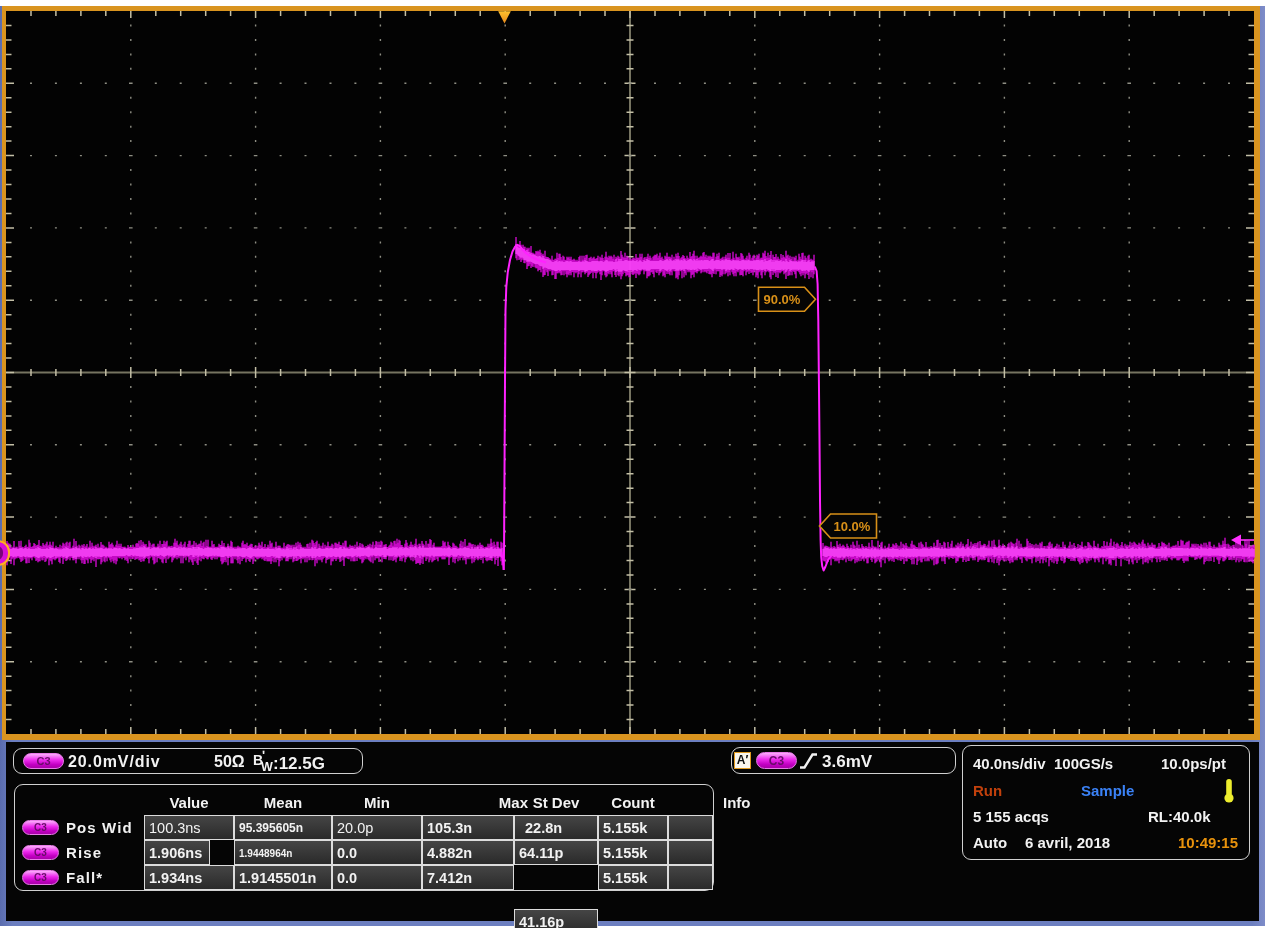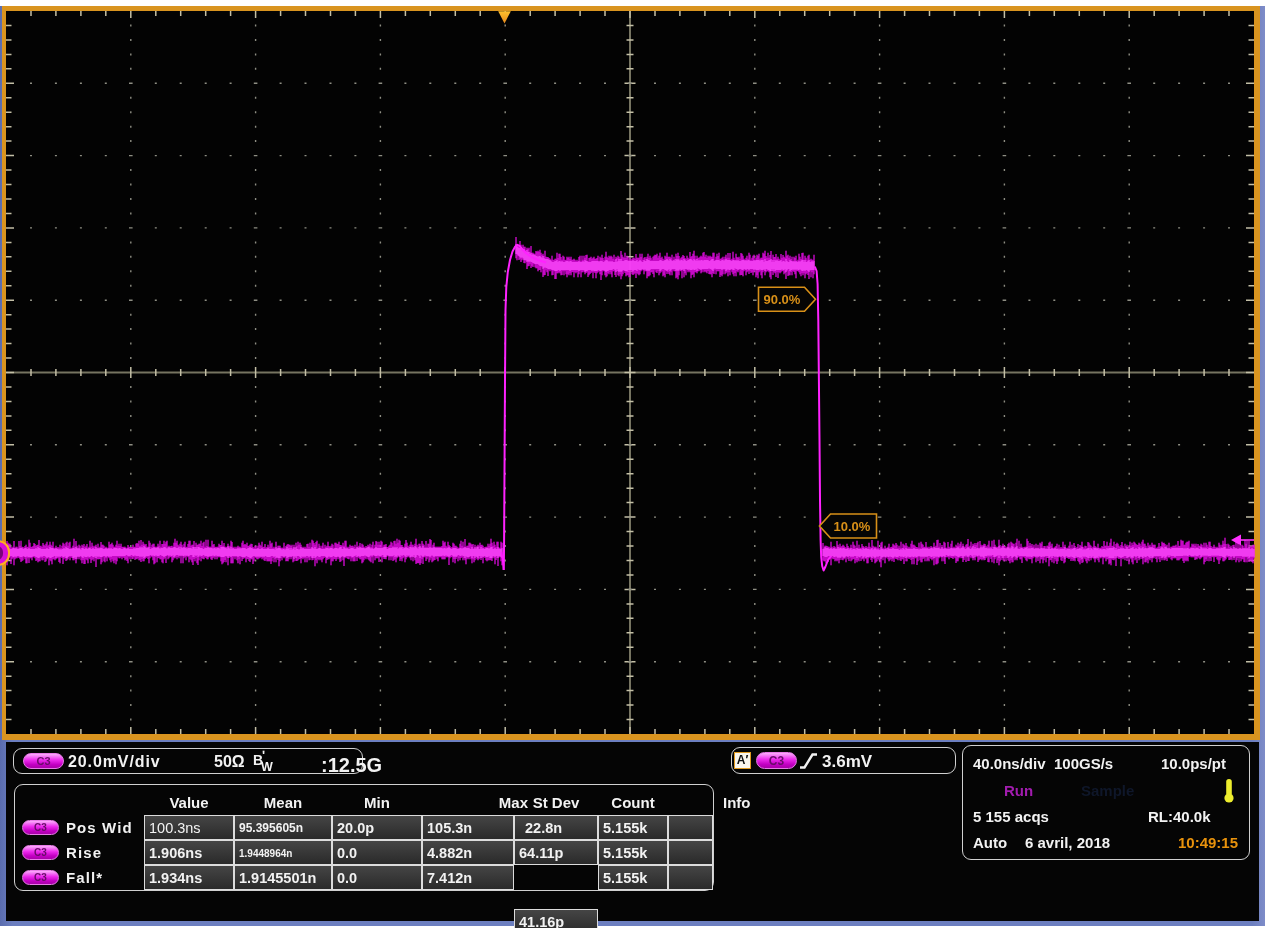--- a/index.html
+++ b/index.html
@@ -39,42 +39,42 @@
     </g>
   </svg>
 
 <div class="abs" style="left:13px;top:748px;width:350px;height:26px;border:1.5px solid #d0d0d0;border-radius:9px;box-sizing:border-box;"></div>
 <div style="position:absolute;left:23px;top:753px;width:41px;height:16px;border-radius:8.0px;background:linear-gradient(#fbaefb,#ee2cee 42%,#c400c4 75%,#a800a8);border:1px solid #e87ce8;box-sizing:border-box;color:#690c69;font-size:11px;font-weight:bold;text-align:center;line-height:14px;">C3</div>
 <div class="abs b" style="left:68px;top:753px;font-size:16px;letter-spacing:0.9px;color:#f2f2f2;">20.0mV/div</div>
 <div class="abs b" style="left:214px;top:753px;font-size:16px;color:#f2f2f2;">50Ω</div>
 <div class="abs b" style="left:253px;top:752px;font-size:14px;color:#f2f2f2;">B</div>
 <div class="abs b" style="left:262px;top:748px;font-size:13px;color:#f2f2f2;">ʹ</div>
 <div class="abs b" style="left:261px;top:760px;font-size:12.5px;color:#f2f2f2;">W</div>
-<div class="abs b" style="left:273px;top:754px;font-size:20px;color:#f2f2f2;margin-left:48px;">:12.5G</div>
+<div class="abs b" style="left:273px;top:754px;font-size:17px;color:#f2f2f2;">:12.5G</div>
 
 <div class="abs" style="left:14px;top:784px;width:700px;height:107px;border:1.5px solid #d0d0d0;border-radius:9px;box-sizing:border-box;"></div>
 <div style="position:absolute;left:129.0px;top:794px;width:120px;text-align:center;font-size:15px;font-weight:bold;color:#f2f2f2;">Value</div>
 <div style="position:absolute;left:223.0px;top:794px;width:120px;text-align:center;font-size:15px;font-weight:bold;color:#f2f2f2;">Mean</div>
 <div style="position:absolute;left:317.0px;top:794px;width:120px;text-align:center;font-size:15px;font-weight:bold;color:#f2f2f2;">Min</div>
 <div style="position:absolute;left:408.0px;top:794px;width:120px;text-align:right;font-size:15px;font-weight:bold;color:#f2f2f2;">Max</div>
 <div style="position:absolute;left:496.0px;top:794px;width:120px;text-align:center;font-size:15px;font-weight:bold;color:#f2f2f2;">St Dev</div>
 <div style="position:absolute;left:573.0px;top:794px;width:120px;text-align:center;font-size:15px;font-weight:bold;color:#f2f2f2;">Count</div>
 <div style="position:absolute;left:630.5px;top:794px;width:120px;text-align:right;font-size:15px;font-weight:bold;color:#f2f2f2;">Info</div>
 <div style="position:absolute;left:22px;top:820px;width:37px;height:15px;border-radius:7.5px;background:linear-gradient(#fbaefb,#ee2cee 42%,#c400c4 75%,#a800a8);border:1px solid #e87ce8;box-sizing:border-box;color:#690c69;font-size:10px;font-weight:bold;text-align:center;line-height:14px;">C3</div>
 <div style="position:absolute;left:66px;top:819px;font-size:15px;letter-spacing:1.1px;font-weight:bold;color:#f2f2f2;">Pos Wid</div>
 <div style="position:absolute;left:144px;top:815px;width:90px;height:25px;box-sizing:border-box;border:1px solid #dcdcdc;background:linear-gradient(#454545,#2a2a2a);font-size:14.5px;font-weight:normal;color:#f2f2f2;line-height:25px;padding-left:4px;">100.3ns</div>
 <div style="position:absolute;left:234px;top:815px;width:98px;height:25px;box-sizing:border-box;border:1px solid #dcdcdc;background:linear-gradient(#454545,#2a2a2a);font-size:12px;font-weight:bold;color:#f2f2f2;line-height:25px;padding-left:4px;">95.395605n</div>
-<div style="position:absolute;left:332px;top:815px;width:90px;height:25px;box-sizing:border-box;border:1px solid #dcdcdc;background:linear-gradient(#454545,#2a2a2a);font-size:14.5px;font-weight:bold;color:#f2f2f2;line-height:25px;padding-left:4px;">20.0p</div>
+<div style="position:absolute;left:332px;top:815px;width:90px;height:25px;box-sizing:border-box;border:1px solid #dcdcdc;background:linear-gradient(#454545,#2a2a2a);font-size:14.5px;font-weight:normal;color:#f2f2f2;line-height:25px;padding-left:4px;">20.0p</div>
 <div style="position:absolute;left:422px;top:815px;width:92px;height:25px;box-sizing:border-box;border:1px solid #dcdcdc;background:linear-gradient(#454545,#2a2a2a);font-size:14.5px;font-weight:bold;color:#f2f2f2;line-height:25px;padding-left:4px;">105.3n</div>
 <div style="position:absolute;left:514px;top:815px;width:84px;height:25px;box-sizing:border-box;border:1px solid #dcdcdc;background:linear-gradient(#454545,#2a2a2a);font-size:14.5px;font-weight:bold;color:#f2f2f2;line-height:25px;padding-left:10px;">22.8n</div>
 <div style="position:absolute;left:598px;top:815px;width:70px;height:25px;box-sizing:border-box;border:1px solid #dcdcdc;background:linear-gradient(#454545,#2a2a2a);font-size:14.5px;font-weight:bold;color:#f2f2f2;line-height:25px;padding-left:4px;">5.155k</div>
 <div style="position:absolute;left:668px;top:815px;width:45px;height:25px;box-sizing:border-box;border:1px solid #dcdcdc;background:linear-gradient(#454545,#2a2a2a);font-size:14.5px;font-weight:bold;color:#f2f2f2;line-height:25px;padding-left:4px;"></div>
 <div style="position:absolute;left:22px;top:845px;width:37px;height:15px;border-radius:7.5px;background:linear-gradient(#fbaefb,#ee2cee 42%,#c400c4 75%,#a800a8);border:1px solid #e87ce8;box-sizing:border-box;color:#690c69;font-size:10px;font-weight:bold;text-align:center;line-height:14px;">C3</div>
 <div style="position:absolute;left:66px;top:844px;font-size:15px;letter-spacing:1.1px;font-weight:bold;color:#f2f2f2;">Rise</div>
-<div style="position:absolute;left:144px;top:840px;width:90px;height:25px;box-sizing:border-box;border:1px solid #dcdcdc;background:linear-gradient(#454545,#2a2a2a);font-size:14.5px;font-weight:bold;color:#f2f2f2;line-height:25px;padding-left:4px;">1.906ns</div>
+<div style="position:absolute;left:144px;top:840px;width:66px;height:25px;box-sizing:border-box;border:1px solid #dcdcdc;background:linear-gradient(#454545,#2a2a2a);font-size:14.5px;font-weight:bold;color:#f2f2f2;line-height:25px;padding-left:4px;">1.906ns</div>
 <div style="position:absolute;left:234px;top:840px;width:98px;height:25px;box-sizing:border-box;border:1px solid #dcdcdc;background:linear-gradient(#454545,#2a2a2a);font-size:10px;font-weight:bold;color:#f2f2f2;line-height:25px;padding-left:4px;">1.9448964n</div>
 <div style="position:absolute;left:332px;top:840px;width:90px;height:25px;box-sizing:border-box;border:1px solid #dcdcdc;background:linear-gradient(#454545,#2a2a2a);font-size:14.5px;font-weight:bold;color:#f2f2f2;line-height:25px;padding-left:4px;">0.0</div>
 <div style="position:absolute;left:422px;top:840px;width:92px;height:25px;box-sizing:border-box;border:1px solid #dcdcdc;background:linear-gradient(#454545,#2a2a2a);font-size:14.5px;font-weight:bold;color:#f2f2f2;line-height:25px;padding-left:4px;">4.882n</div>
 <div style="position:absolute;left:514px;top:840px;width:84px;height:25px;box-sizing:border-box;border:1px solid #dcdcdc;background:linear-gradient(#454545,#2a2a2a);font-size:14.5px;font-weight:bold;color:#f2f2f2;line-height:25px;padding-left:4px;">64.11p</div>
 <div style="position:absolute;left:598px;top:840px;width:70px;height:25px;box-sizing:border-box;border:1px solid #dcdcdc;background:linear-gradient(#454545,#2a2a2a);font-size:14.5px;font-weight:bold;color:#f2f2f2;line-height:25px;padding-left:4px;">5.155k</div>
 <div style="position:absolute;left:668px;top:840px;width:45px;height:25px;box-sizing:border-box;border:1px solid #dcdcdc;background:linear-gradient(#454545,#2a2a2a);font-size:14.5px;font-weight:bold;color:#f2f2f2;line-height:25px;padding-left:4px;"></div>
 <div style="position:absolute;left:22px;top:870px;width:37px;height:15px;border-radius:7.5px;background:linear-gradient(#fbaefb,#ee2cee 42%,#c400c4 75%,#a800a8);border:1px solid #e87ce8;box-sizing:border-box;color:#690c69;font-size:10px;font-weight:bold;text-align:center;line-height:14px;">C3</div>
 <div style="position:absolute;left:66px;top:869px;font-size:15px;letter-spacing:1.1px;font-weight:bold;color:#f2f2f2;">Fall*</div>
 <div style="position:absolute;left:144px;top:865px;width:90px;height:25px;box-sizing:border-box;border:1px solid #dcdcdc;background:linear-gradient(#454545,#2a2a2a);font-size:14.5px;font-weight:bold;color:#f2f2f2;line-height:25px;padding-left:4px;">1.934ns</div>
 <div style="position:absolute;left:234px;top:865px;width:98px;height:25px;box-sizing:border-box;border:1px solid #dcdcdc;background:linear-gradient(#454545,#2a2a2a);font-size:14.5px;font-weight:bold;color:#f2f2f2;line-height:25px;padding-left:4px;">1.9145501n</div>
@@ -89,22 +89,22 @@
 <div style="position:absolute;left:756px;top:752px;width:41px;height:17px;border-radius:8.5px;background:linear-gradient(#fbaefb,#ee2cee 42%,#c400c4 75%,#a800a8);border:1px solid #e87ce8;box-sizing:border-box;color:#690c69;font-size:12px;font-weight:bold;text-align:center;line-height:16px;">C3</div>
 <svg class="abs" style="left:799px;top:751px;" width="20" height="20" viewBox="0 0 20 20">
     <path d="M1 16.5h4.5l8-13h4.5" stroke="#f2f2f2" stroke-width="2.4" fill="none"></path>
   </svg>
 <div class="abs b" style="left:822px;top:752px;font-size:17px;color:#f2f2f2;">3.6mV</div>
 
 <div class="abs" style="left:962px;top:745px;width:288px;height:115px;border:1.5px solid #d0d0d0;border-radius:9px;box-sizing:border-box;"></div>
 <div class="abs b" style="left:973px;top:754.5px;font-size:15px;color:#f2f2f2;">40.0ns/div</div>
 <div class="abs b" style="left:1054px;top:754.5px;font-size:15px;color:#f2f2f2;">100GS/s</div>
 <div class="abs b" style="left:1161px;top:754.5px;font-size:15px;color:#f2f2f2;">10.0ps/pt</div>
-<div class="abs b" style="left:973px;top:781.5px;font-size:15px;color:#a21caf;margin-left:31px;">Run</div>
-<div class="abs b" style="left:1081px;top:781.5px;font-size:15px;color:#0f172a;">Sample</div>
+<div class="abs b" style="left:973px;top:781.5px;font-size:15px;color:#c2410c;">Run</div>
+<div class="abs b" style="left:1081px;top:781.5px;font-size:15px;color:#3b82f6;">Sample</div>
 <svg class="abs" style="left:1220px;top:778px;" width="18" height="26" viewBox="0 0 18 26">
     <rect x="6.2" y="1" width="5.6" height="17" rx="2.8" fill="#eded2e"></rect>
     <circle cx="9" cy="20" r="4.6" fill="#eded2e"></circle>
   </svg>
 <div class="abs b" style="left:973px;top:807.5px;font-size:15px;color:#f2f2f2;">5 155 acqs</div>
 <div class="abs b" style="left:1148px;top:807.5px;font-size:15px;color:#f2f2f2;">RL:40.0k</div>
 <div class="abs b" style="left:973px;top:833.5px;font-size:15px;color:#f2f2f2;">Auto</div>
 <div class="abs b" style="left:1025px;top:833.5px;font-size:15px;color:#f2f2f2;">6 avril, 2018</div>
 <div class="abs b" style="left:1178px;top:833.5px;font-size:15px;color:#e8920c;">10:49:15</div>
 

